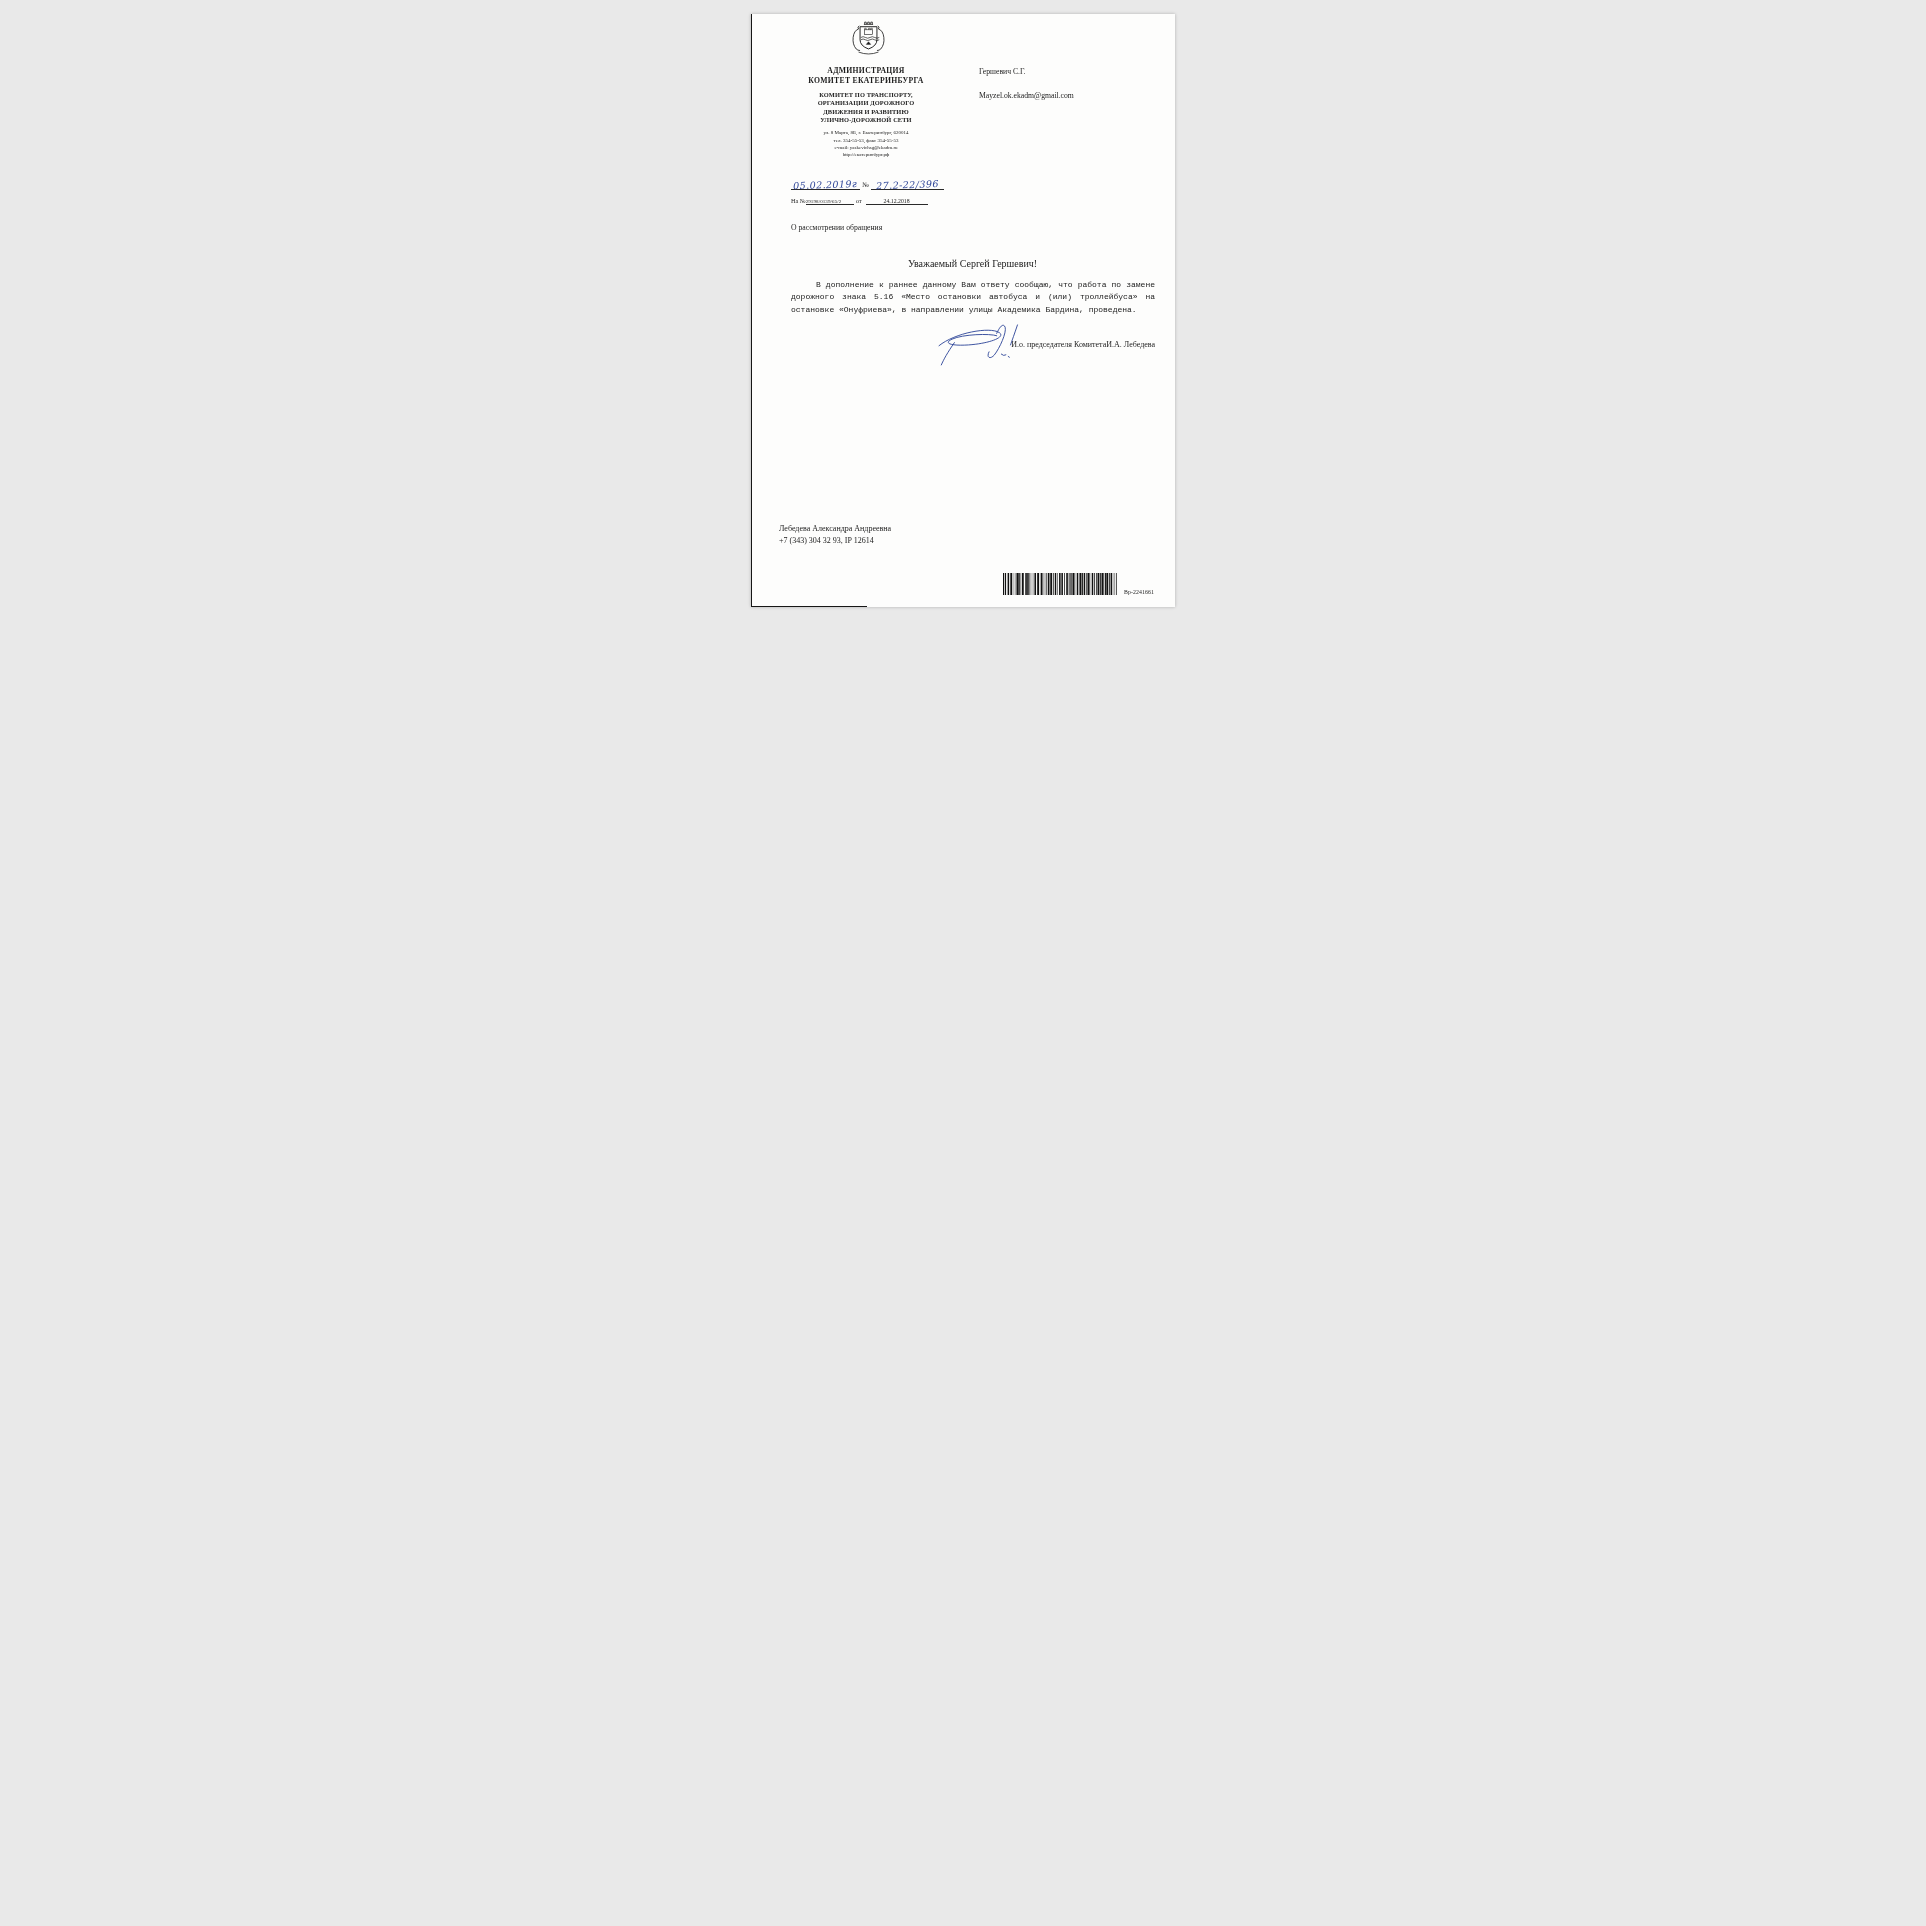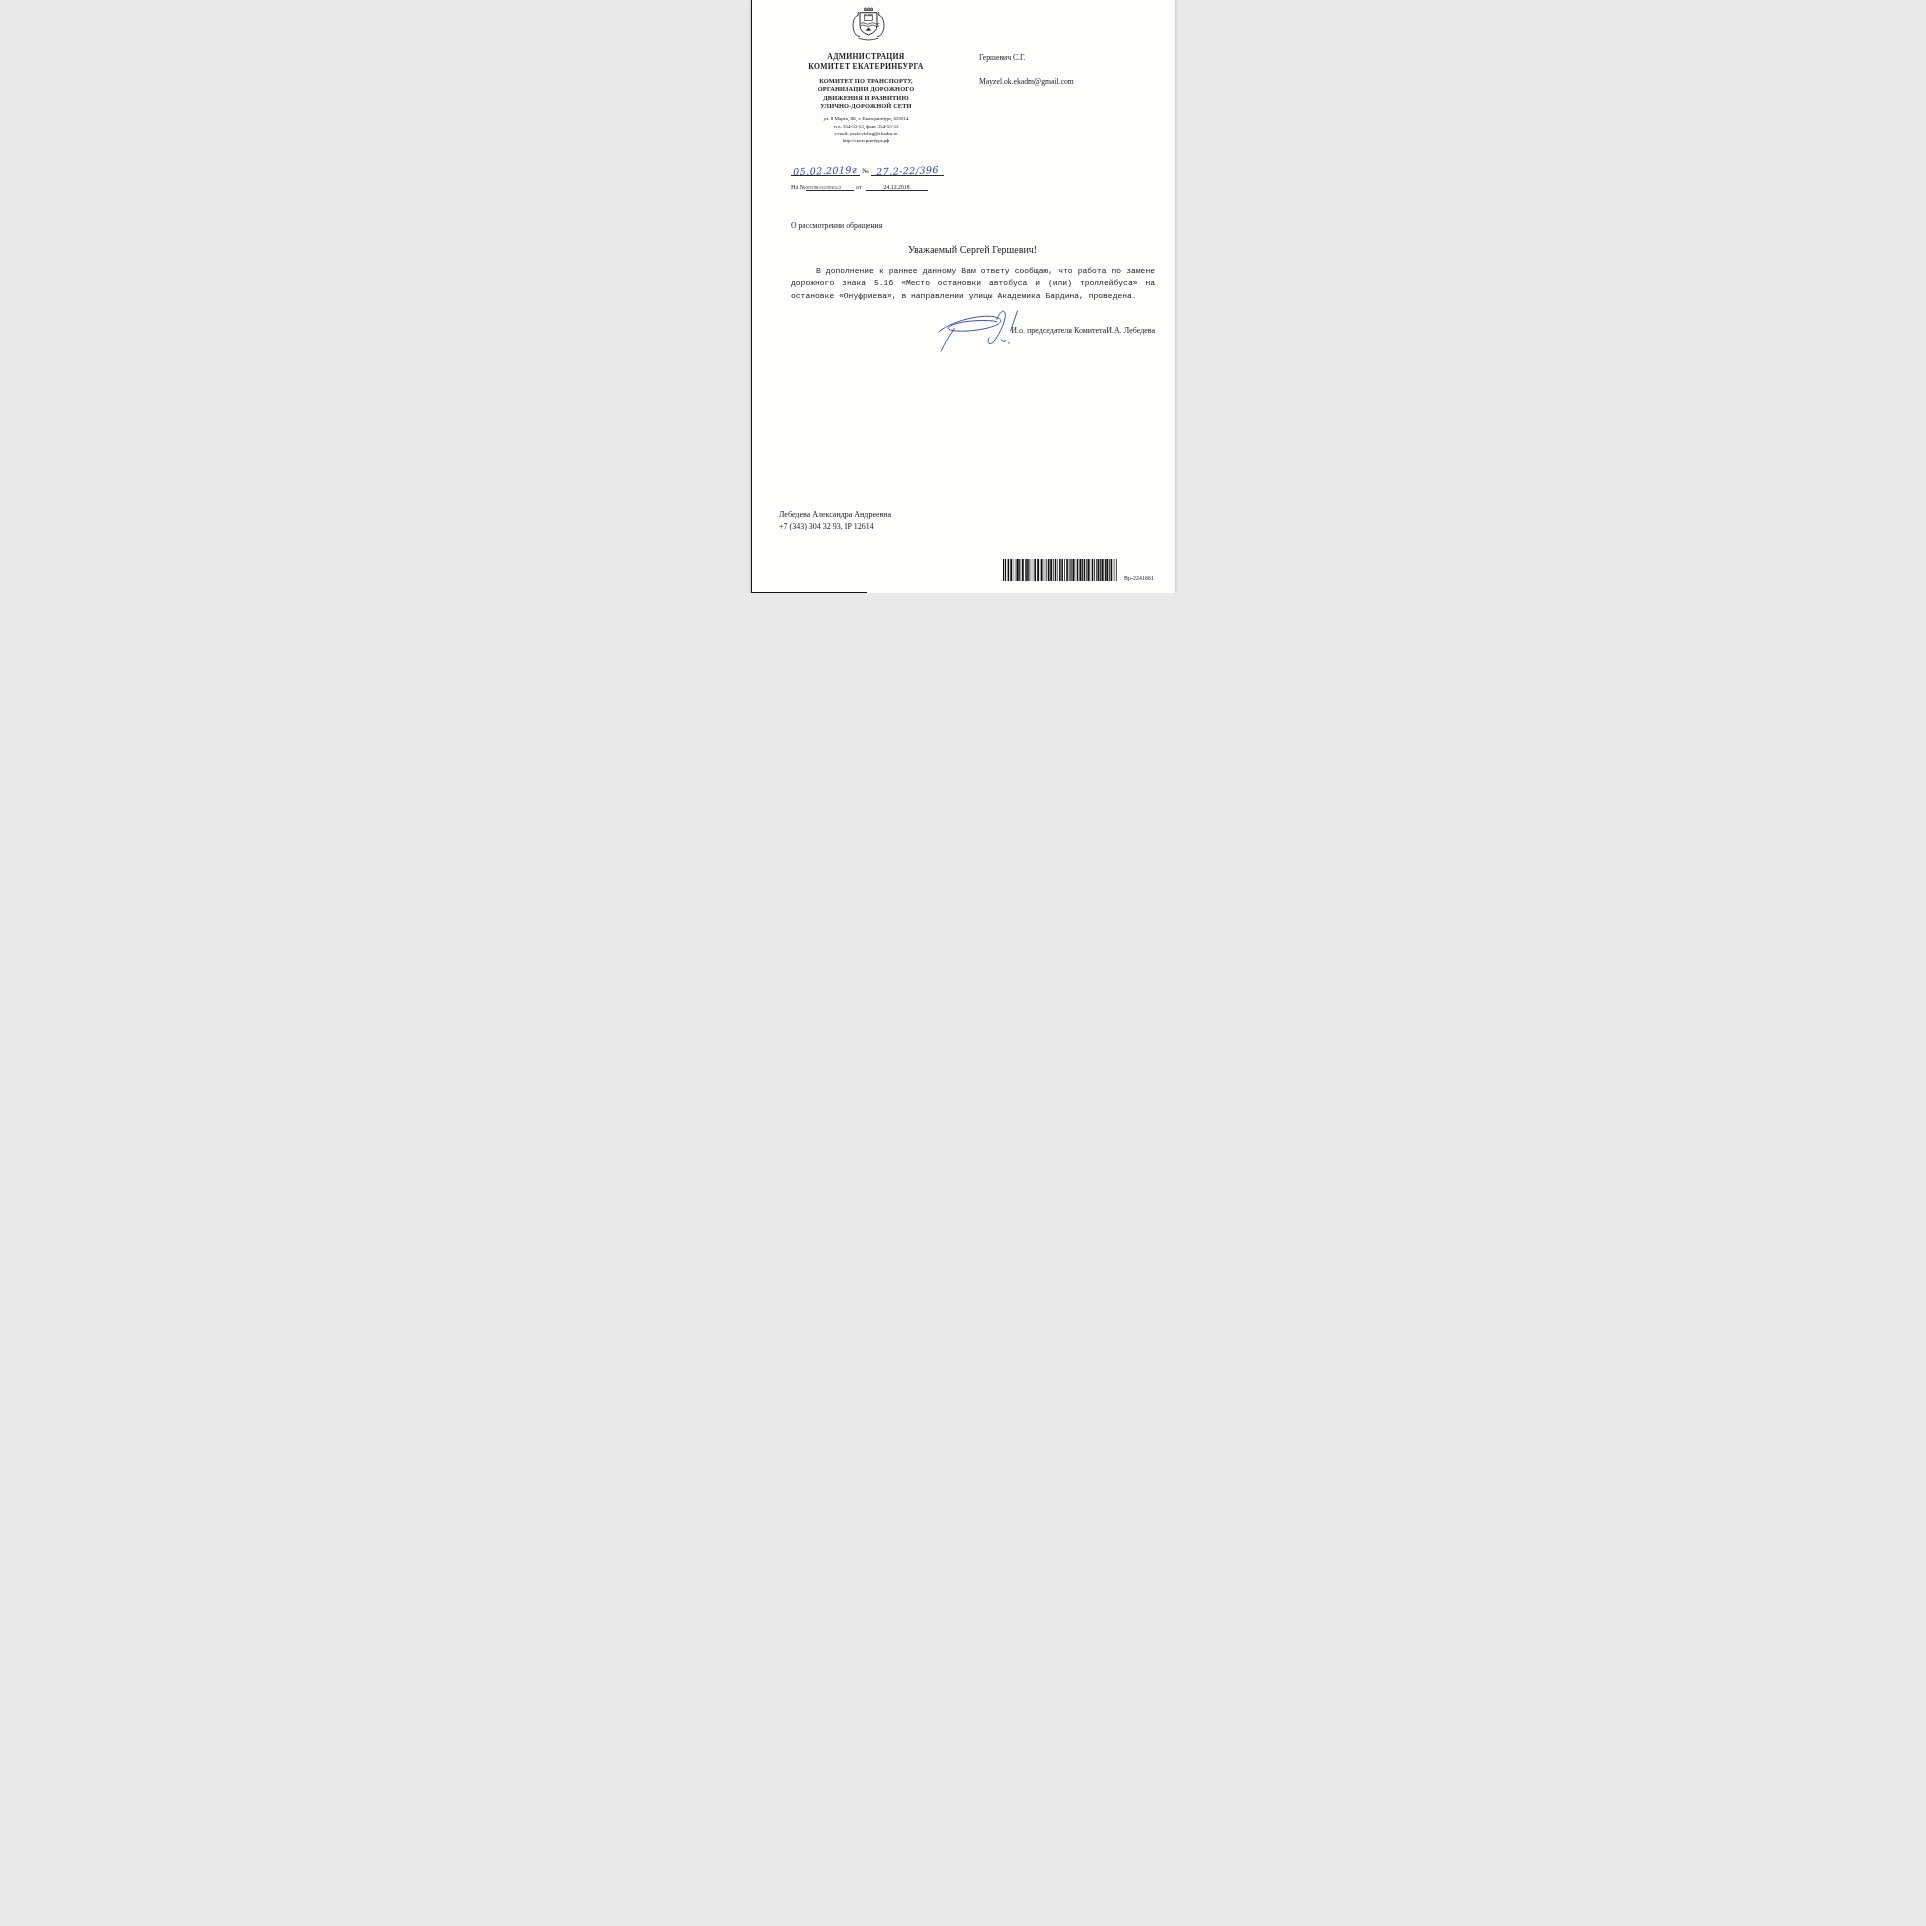--- a/index.html
+++ b/index.html
@@ -1,19 +1,19 @@
 <!DOCTYPE html>
 <html lang="ru" style="font-size:6.2px"><head>
 <meta charset="utf-8">
 <style>
   html,body{margin:0;padding:0;background:#e9e9e9;}
   .page{
     position:relative;
     width:424px;height:593px;
-    margin:0 auto;
+    margin:14px auto;
     background:#fdfdfc;
     font-family:"Liberation Serif","DejaVu Serif",serif;
     color:#1c1c1c;
     overflow:hidden;
     box-shadow:0 0 3.1px rgba(0,0,0,.25);
   }
   
   .edge-left{position:absolute;left:0;top:0;width:1.2px;height:100%;background:#161616;}
   .edge-bottom{position:absolute;left:0;bottom:0;width:116px;height:1.5px;background:#161616;}
 
@@ -36,21 +36,21 @@
   .slot-num{width:73px;}
   .hw{display:inline-block;font-size:9.6px;transform:rotate(-2deg) translateY(1.2px);letter-spacing:0.4px;}
   .no-sign{font-size:7px;padding:0 2.3px;position:relative;top:-1.5px;}
 
   .ref2{position:absolute;left:40px;top:183px;white-space:nowrap;font-size:6.2px;}
   .slot-in{width:48px;border-bottom:0.5px solid #2a2a2a;display:inline-block;text-align:left;}
   .in-num{font-size:5px;letter-spacing:0.1px;}
   .ot{padding:0 3.9px 0 2.3px;}
   .slot-indate{width:62px;border-bottom:0.5px solid #2a2a2a;display:inline-block;text-align:center;font-size:5.8px;}
 
-  .subject{position:absolute;left:40px;top:221px;font-size:7.7px;}
+  .subject{position:absolute;left:40px;top:209px;font-size:7.7px;}
   .salutation{position:absolute;left:157px;top:244px;font-size:10px;}
 
   .body-text{
     position:absolute;left:40px;top:265px;width:364px;
     font-size:8px;line-height:1.55;text-align:justify;text-indent:25px;font-family:Liberation Mono, monospace;
   }
 
   .sign-row{
     position:absolute;left:40px;top:326px;width:364px;
     display:flex;justify-content:flex-end;font-size:8px;

